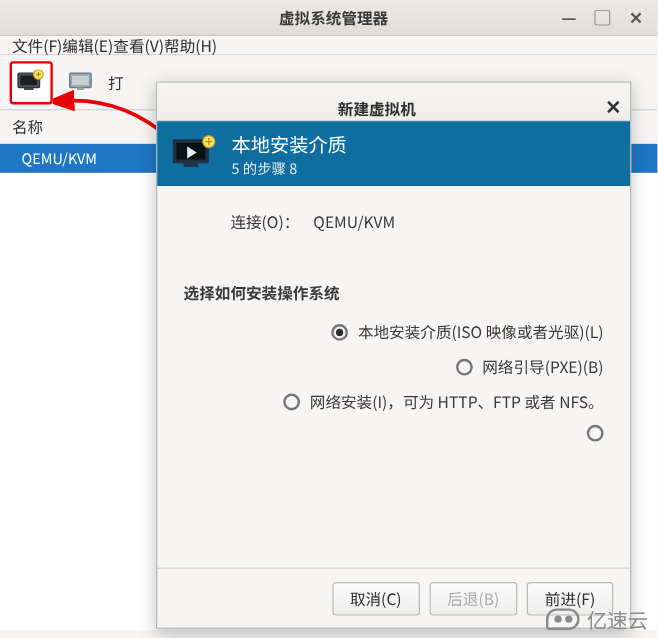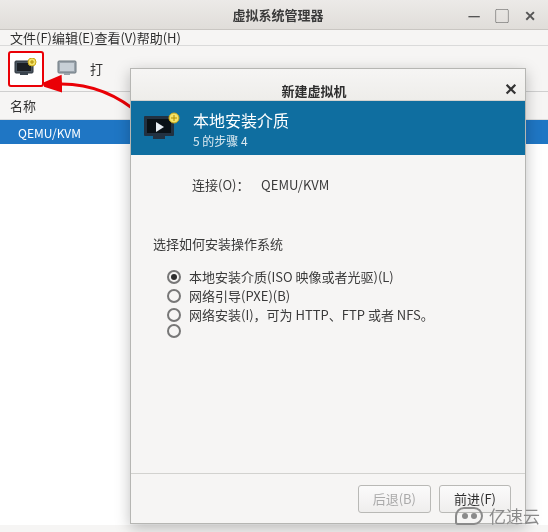--- a/index.html
+++ b/index.html
@@ -28,22 +28,22 @@
   .modal-titlebar { height: 32px; background: linear-gradient(#f6f5f4,#eeedea); border-bottom: 1px solid #d2d2cf; display: flex; align-items: flex-end; color: #2e2e2e; font-size: 13px; font-weight: bold; }
   .modal-title { flex:1; text-align:center; }
   .modal-close { width: 28px; text-align: center; font-size: 16px; color: #333; cursor: default; }
 
   .modal-header { height: 54px; background: #0f6ea0; color: #fff; display: flex; align-items: center; padding: 0 10px; gap: 10px; }
   .hdr-text h3 { font-size: 16px; font-weight: normal; }
   .hdr-text p { font-size: 12px; opacity: 0.85; }
 
   .modal-body { flex:1; padding: 20px 22px 12px 22px; font-size: 13px; color: #3a3a3a; }
   .conn-row { margin-bottom: 40px; margin-left: 39px; }
-  .section-label { margin-bottom: 14px; }
-  .opts { display: flex; flex-direction: column; padding-left: 14px; }
+  .section-label { margin-bottom: 14px; font-weight: bold; }
+  .opts { display: flex; flex-direction: column; gap: 10px; padding-left: 14px; align-items: flex-end; }
   .opt { display: flex; align-items: center; gap: 8px; }
   .radio { width: 14px; height: 14px; border: 2px solid #777; border-radius: 50%; display: inline-flex; align-items: center; justify-content: center; flex-shrink:0; }
   .radio.sel::after { content:""; width: 6px; height: 6px; background: #2e2e2e; border-radius:50%; }
 
   .modal-footer { height: 50px; border-top: 1px solid #d2d2cf; display: flex; align-items: center; justify-content: flex-end; gap: 8px; padding: 0 14px; }
   .btn { height: 28px; padding: 0 14px; background: linear-gradient(#fbfbfb,#efeeed); border: 1px solid #b9b9b6; border-radius: 3px; font-size: 13px; color: #2e2e2e; display: flex; align-items: center; }
   .btn.disabled { color: #aaa; }
 
   .watermark { position: absolute; right: 8px; bottom: 4px; display: flex; align-items: center; gap: 6px; font-size: 17px; color: #8a8a8a; }
   .watermark-icon { width: 28px; height: 18px; border: 2px solid #8a8a8a; border-radius: 10px 10px 10px 3px; position: relative; }
@@ -121,21 +121,21 @@
     <svg width="42" height="36" viewBox="0 0 42 36">
       <rect x="3" y="6" width="30" height="20" rx="1" fill="#223141"></rect>
       <rect x="6" y="9" width="24" height="14" fill="#0a1117"></rect>
       <polygon points="15,12 15,22 23,17" fill="#e8eef4"></polygon>
       <rect x="12" y="26" width="12" height="3" fill="#223141"></rect>
       <circle cx="33" cy="8" r="5" fill="#f4e36b" stroke="#caa91a"></circle>
       <path d="M33 5v6M30 8h6" stroke="#b28f00" stroke-width="1"></path>
     </svg>
     <div class="hdr-text">
       <h3>本地安装介质</h3>
-      <p>5 的步骤 4</p>
+      <p>5 的步骤 8</p>
     </div>
   </div>
 
   <div class="modal-body">
     <div class="conn-row">
       <span>连接(O)：</span>
       &nbsp;&nbsp;
       <span>QEMU/KVM</span>
     </div>
 
@@ -154,20 +154,21 @@
         <span class="radio"></span>
         <span>网络安装(I)，可为 HTTP、FTP 或者 NFS。</span>
       </label>
       <label class="opt">
         <span class="radio"></span>
       </label>
     </div>
   </div>
 
   <div class="modal-footer">
+    <div class="btn">取消(C)</div>
     <div class="btn disabled">后退(B)</div>
     <div class="btn">前进(F)</div>
   </div>
 </div>
 
 <div class="watermark">
   <span class="watermark-icon"></span>
   <span>亿速云</span>
 </div>
 

